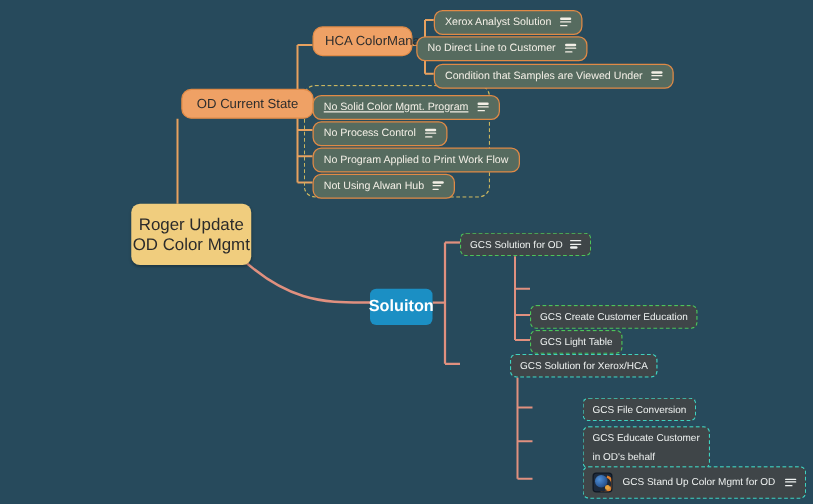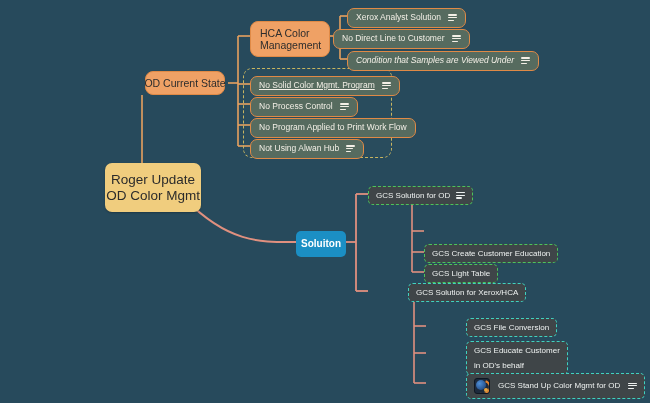--- a/index.html
+++ b/index.html
@@ -37,30 +37,29 @@
   .n-root .lbl{text-align:center;}
 
   
   .n-orange{
     background:#efa165;
     color:#2d2d2d;
     border:1.5px solid #e08a46;
     border-radius:8px;
     font-size:10.5px;
     padding:5px 9px;
-    flex-direction:column;
     align-items:flex-start;
   }
 
   
   .n-blue{
     background:#1b8fc4;
     color:#ffffff;
     border-radius:5px;
-    font-size:10px;
+    font-size:13px;
     font-weight:bold;
     padding:7px 12px;
     justify-content:center;
   }
 
   
   .n-pill{
     background:#566b5f;
     color:#f3efe6;
     border:1.5px solid #e08a46;
@@ -186,21 +185,21 @@
     <path d="M414,383 L426,383" stroke="#e0907f" stroke-width="1.6" fill="none"></path>
   </svg>
 
   <div class="group-box" style="left:243px;top:68px;width:149px;height:90px;"></div>
 
   <div class="node n-root" style="left:70px;top:163px;width:96px;margin-left:35px;">
     <span class="lbl">Roger Update</span>
     <span class="lbl">OD Color Mgmt</span>
   </div>
 
-  <div class="node n-orange" style="left:145px;top:71px;width:80px;justify-content:center;align-items:center;">
+  <div class="node n-orange" style="left:145px;top:71px;width:106px;justify-content:center;align-items:center;">
     <span class="lbl">OD Current State</span>
   </div>
 
   <div class="node n-orange" style="left:250px;top:21px;width:80px;">
     <span class="lbl">HCA Color</span>
     <span class="lbl">Management</span>
   </div>
 
   <div class="node n-pill" style="left:347px;top:8px;">
     <span class="lbl">Xerox Analyst Solution</span>
@@ -213,21 +212,21 @@
 
   <div class="node n-pill" style="left:333px;top:29px;">
     <span class="lbl">No Direct Line to Customer</span>
     <span class="note-icon">
         <i></i>
         <i></i>
         <i></i>
       </span>
   </div>
 
-  <div class="node n-pill" style="left:347px;top:51px;font-style:italic;">
+  <div class="node n-pill" style="left:347px;top:51px;">
     <span class="lbl">Condition that Samples are Viewed Under</span>
     <span class="note-icon">
         <i></i>
         <i></i>
         <i></i>
       </span>
   </div>
 
   <div class="node n-pill" style="left:250px;top:76px;text-decoration:underline;">
     <span class="lbl">No Solid Color Mgmt. Program</span>

